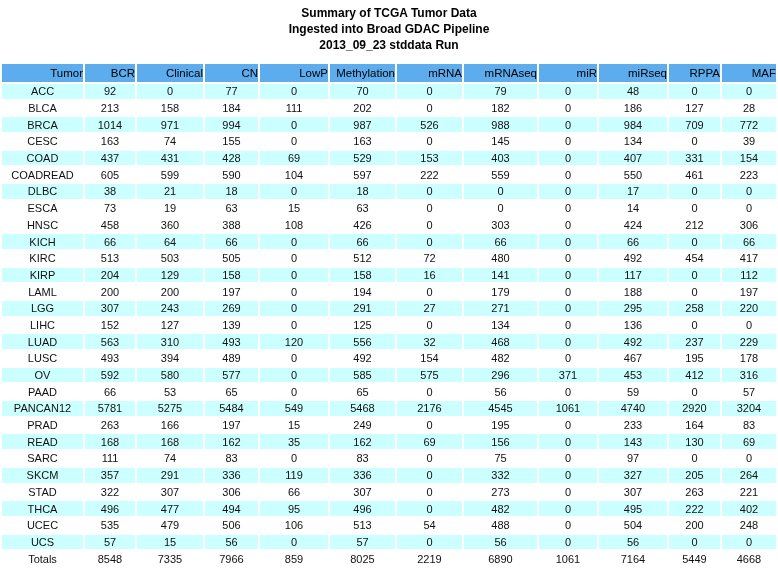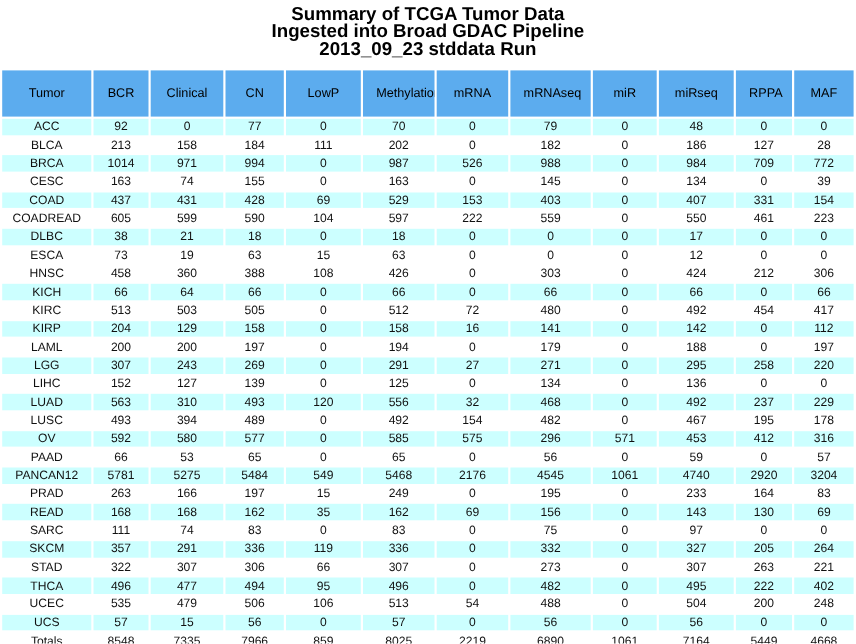--- a/index.html
+++ b/index.html
@@ -13,39 +13,39 @@
     color: #000;
   }
   .page {
     width: 778px;
     height: 585px;
   }
   .title {
     padding-top: 5px;
     text-align: center;
     font-weight: bold;
-    font-size: 17px;
+    font-size: 12px;
     line-height: 16px;
     color: #000;
   }
   table.summary {
     width: 778px;
     margin-top: 9px;
     border-collapse: separate;
     border-spacing: 2px;
     table-layout: fixed;
   }
   table.summary th {
     background: #5CACEE;
     font-weight: normal;
     font-size: 11.5px;
     height: 18px;
-    text-align: center;
+    text-align: right;
     vertical-align: middle;
-    padding: 12px;
+    padding: 0;
     color: #000;
     white-space: nowrap;
     overflow: hidden;
   }
   table.summary td {
     background: #ffffff;
     font-size: 11px;
     height: 14.7px;
     text-align: center;
     vertical-align: middle;
@@ -201,21 +201,21 @@
         <tr>
           <td>ESCA</td>
           <td>73</td>
           <td>19</td>
           <td>63</td>
           <td>15</td>
           <td>63</td>
           <td>0</td>
           <td>0</td>
           <td>0</td>
-          <td>12</td>
+          <td>14</td>
           <td>0</td>
           <td>0</td>
         </tr>
         <tr>
           <td>HNSC</td>
           <td>458</td>
           <td>360</td>
           <td>388</td>
           <td>108</td>
           <td>426</td>
@@ -257,21 +257,21 @@
         <tr class="alt">
           <td>KIRP</td>
           <td>204</td>
           <td>129</td>
           <td>158</td>
           <td>0</td>
           <td>158</td>
           <td>16</td>
           <td>141</td>
           <td>0</td>
-          <td>142</td>
+          <td>117</td>
           <td>0</td>
           <td>112</td>
         </tr>
         <tr>
           <td>LAML</td>
           <td>200</td>
           <td>200</td>
           <td>197</td>
           <td>0</td>
           <td>194</td>
@@ -340,21 +340,21 @@
         </tr>
         <tr class="alt">
           <td>OV</td>
           <td>592</td>
           <td>580</td>
           <td>577</td>
           <td>0</td>
           <td>585</td>
           <td>575</td>
           <td>296</td>
-          <td>571</td>
+          <td>371</td>
           <td>453</td>
           <td>412</td>
           <td>316</td>
         </tr>
         <tr>
           <td>PAAD</td>
           <td>66</td>
           <td>53</td>
           <td>65</td>
           <td>0</td>

